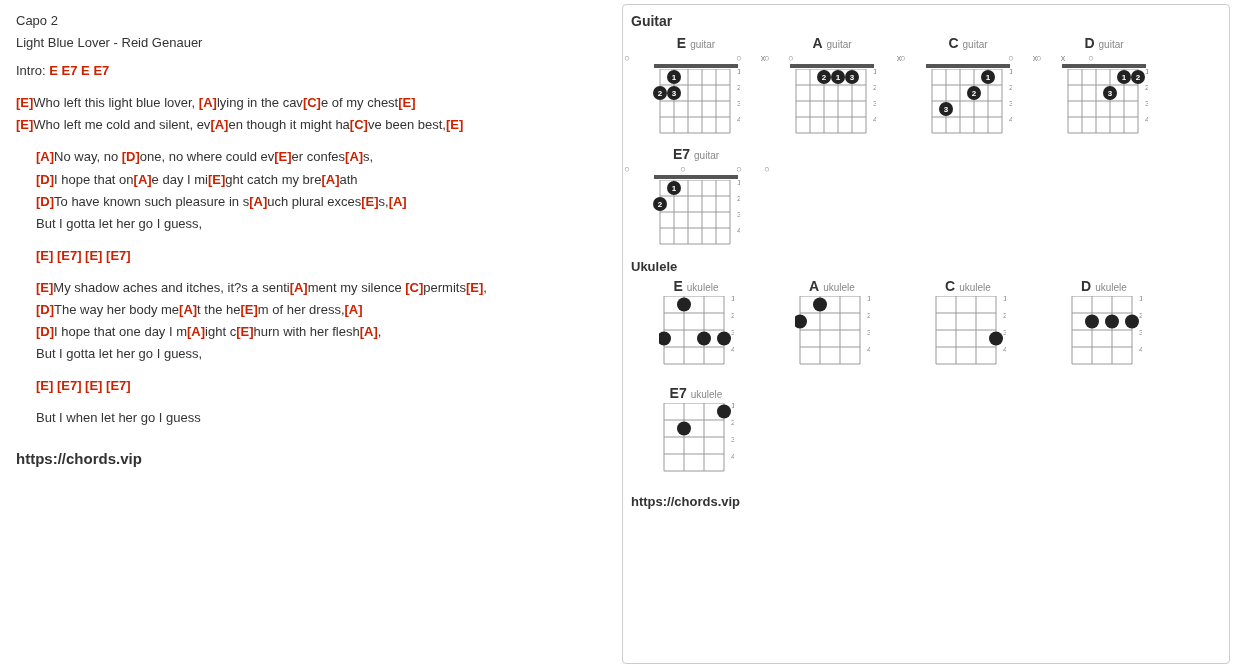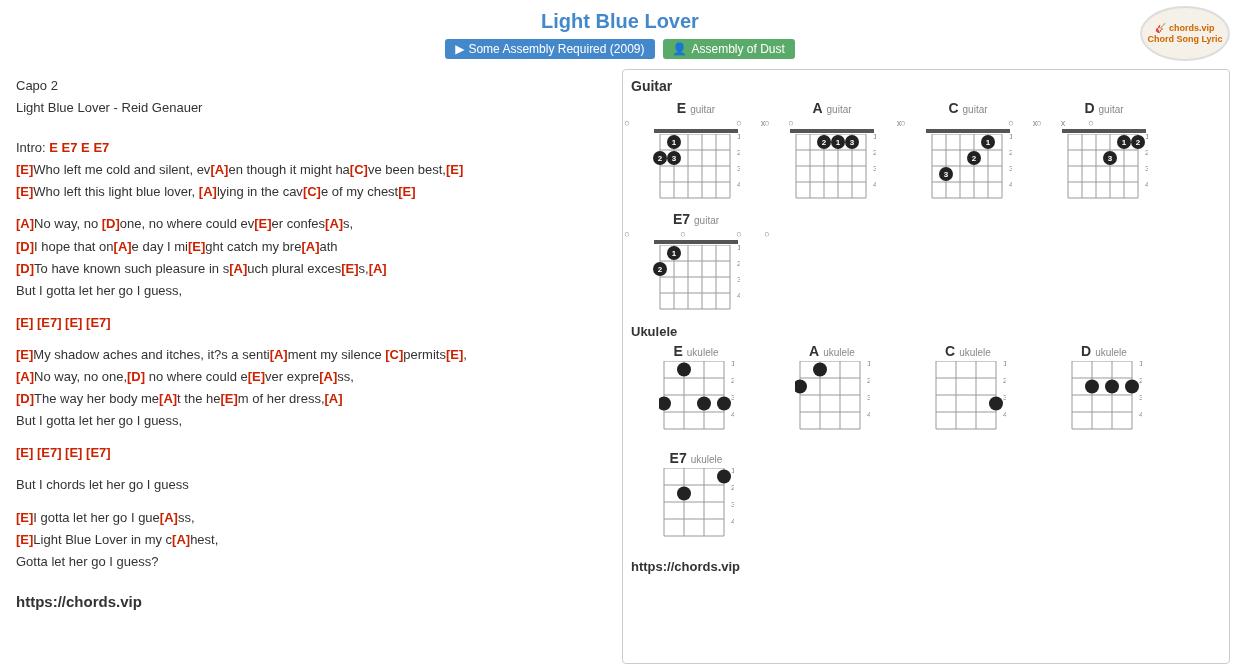--- a/index.html
+++ b/index.html
@@ -16,24 +16,24 @@
     .tag-green { background: #5aaa6a; color: #fff; }
     .logo { position: absolute; right: 10px; top: 6px; width: 90px; height: 55px; background: #f5f0e8; border-radius: 50%; display: flex; align-items: center; justify-content: center; overflow: hidden; border: 2px solid #ddd; }
     .logo-text { font-size: 9px; color: #cc6600; font-weight: bold; text-align: center; line-height: 1.2; }
 
     
     #main { display: flex; flex: 1; }
 
     
     #lyrics { flex: 1; padding: 10px 16px; line-height: 1.7; font-size: 13px; }
     #lyrics .capo { margin-bottom: 0; }
-    #lyrics .subtitle { margin-bottom: 18px; }
-    #lyrics .intro { }
+    #lyrics .subtitle { margin-bottom: 6px; }
+    #lyrics .intro { margin-bottom: 10px; }
     .chord { color: #cc2200; font-weight: bold; }
-    .section-break { margin-top: 10px; }
+    .section-break { margin-top: 10px; margin-left: 20px; }
     .footer-url { margin-top: 16px; font-weight: bold; font-size: 15px; color: #333; }
 
     
     #chords-panel { width: 608px; border: 1px solid #ccc; border-radius: 4px; margin: 4px 10px 4px 0; padding: 8px; }
     #chords-panel h2 { font-size: 14px; font-weight: bold; margin-bottom: 6px; }
     #chords-panel h3 { font-size: 13px; font-weight: bold; margin: 8px 0 4px; }
 
     .chord-row { display: flex; gap: 6px; margin-bottom: 6px; flex-wrap: wrap; }
 
     .chord-diagram { display: flex; flex-direction: column; align-items: center; width: 130px; }
@@ -45,82 +45,61 @@
     .open-mark { width: 14px; text-align: center; }
 
     .nut-bar { width: 84px; height: 4px; background: #555; margin-bottom: 1px; }
 
     .url-footer { font-weight: bold; font-size: 13px; color: #333; margin-top: 8px; }
   </style>
 </head>
 <body>
 
 <div id="app">
-  <div id="header">
-    <h1>Light Blue Lover</h1>
-    <div class="tags">
-      <span class="tag tag-blue">
-        <span>▶</span>
-        <span>Some Assembly Required (2009)</span>
-      </span>
-      <span class="tag tag-green">
-        <span>👤</span>
-        <span>Assembly of Dust</span>
-      </span>
-    </div>
-    <div class="logo">
-      <div class="logo-text">🎸 chords.vip<br>Chord Song Lyric</div>
-    </div>
-  </div>
 
   <div id="main">
 
     <div id="lyrics">
       <div class="capo">Capo 2</div>
       <div class="subtitle">Light Blue Lover - Reid Genauer</div>
       <div class="intro">
         Intro: <span class="chord">E</span> <span class="chord">E7</span> <span class="chord">E</span> <span class="chord">E7</span>
       </div>
 
       <div>
+        <div><span class="chord">[E]</span>Who left this light blue lover, <span class="chord">[A]</span>lying in the cav<span class="chord">[C]</span>e of my chest<span class="chord">[E]</span></div>
         <div><span class="chord">[E]</span>Who left me cold and silent, ev<span class="chord">[A]</span>en though it might ha<span class="chord">[C]</span>ve been best,<span class="chord">[E]</span></div>
-        <div><span class="chord">[E]</span>Who left this light blue lover, <span class="chord">[A]</span>lying in the cav<span class="chord">[C]</span>e of my chest<span class="chord">[E]</span></div>
       </div>
 
       <div class="section-break">
         <div><span class="chord">[A]</span>No way, no <span class="chord">[D]</span>one, no where could ev<span class="chord">[E]</span>er confes<span class="chord">[A]</span>s,</div>
         <div><span class="chord">[D]</span>I hope that on<span class="chord">[A]</span>e day I mi<span class="chord">[E]</span>ght catch my bre<span class="chord">[A]</span>ath</div>
         <div><span class="chord">[D]</span>To have known such pleasure in s<span class="chord">[A]</span>uch plural exces<span class="chord">[E]</span>s,<span class="chord">[A]</span></div>
         <div>But I gotta let her go I guess,</div>
       </div>
 
       <div class="section-break">
         <div><span class="chord">[E] [E7] [E] [E7]</span></div>
       </div>
 
       <div class="section-break">
         <div><span class="chord">[E]</span>My shadow aches and itches, it?s a senti<span class="chord">[A]</span>ment my silence <span class="chord">[C]</span>permits<span class="chord">[E]</span>,</div>
-        <div><span class="chord">[A]</span>No way, no one,<span class="chord">[D]</span> no where could e<span class="chord">[E]</span>ver expre<span class="chord">[A]</span>ss,</div>
         <div><span class="chord">[D]</span>The way her body me<span class="chord">[A]</span>t the he<span class="chord">[E]</span>m of her dress,<span class="chord">[A]</span></div>
+        <div><span class="chord">[D]</span>I hope that one day I m<span class="chord">[A]</span>ight c<span class="chord">[E]</span>hurn with her flesh<span class="chord">[A]</span>,</div>
         <div>But I gotta let her go I guess,</div>
       </div>
 
       <div class="section-break">
         <div><span class="chord">[E] [E7] [E] [E7]</span></div>
       </div>
 
       <div class="section-break">
-        <div>But I chords let her go I guess</div>
-      </div>
-
-      <div class="section-break">
-        <div><span class="chord">[E]</span>I gotta let her go I gue<span class="chord">[A]</span>ss,</div>
-        <div><span class="chord">[E]</span>Light Blue Lover in my c<span class="chord">[A]</span>hest,</div>
-        <div>Gotta let her go I guess?</div>
-      </div>
+        <div>But I when let her go I guess</div>
+      </div>
+
 
       <div class="footer-url">https://chords.vip</div>
     </div>
 
     <div id="chords-panel">
       <h2>Guitar</h2>
 
       <div class="chord-row">
 
         <div class="chord-diagram">

